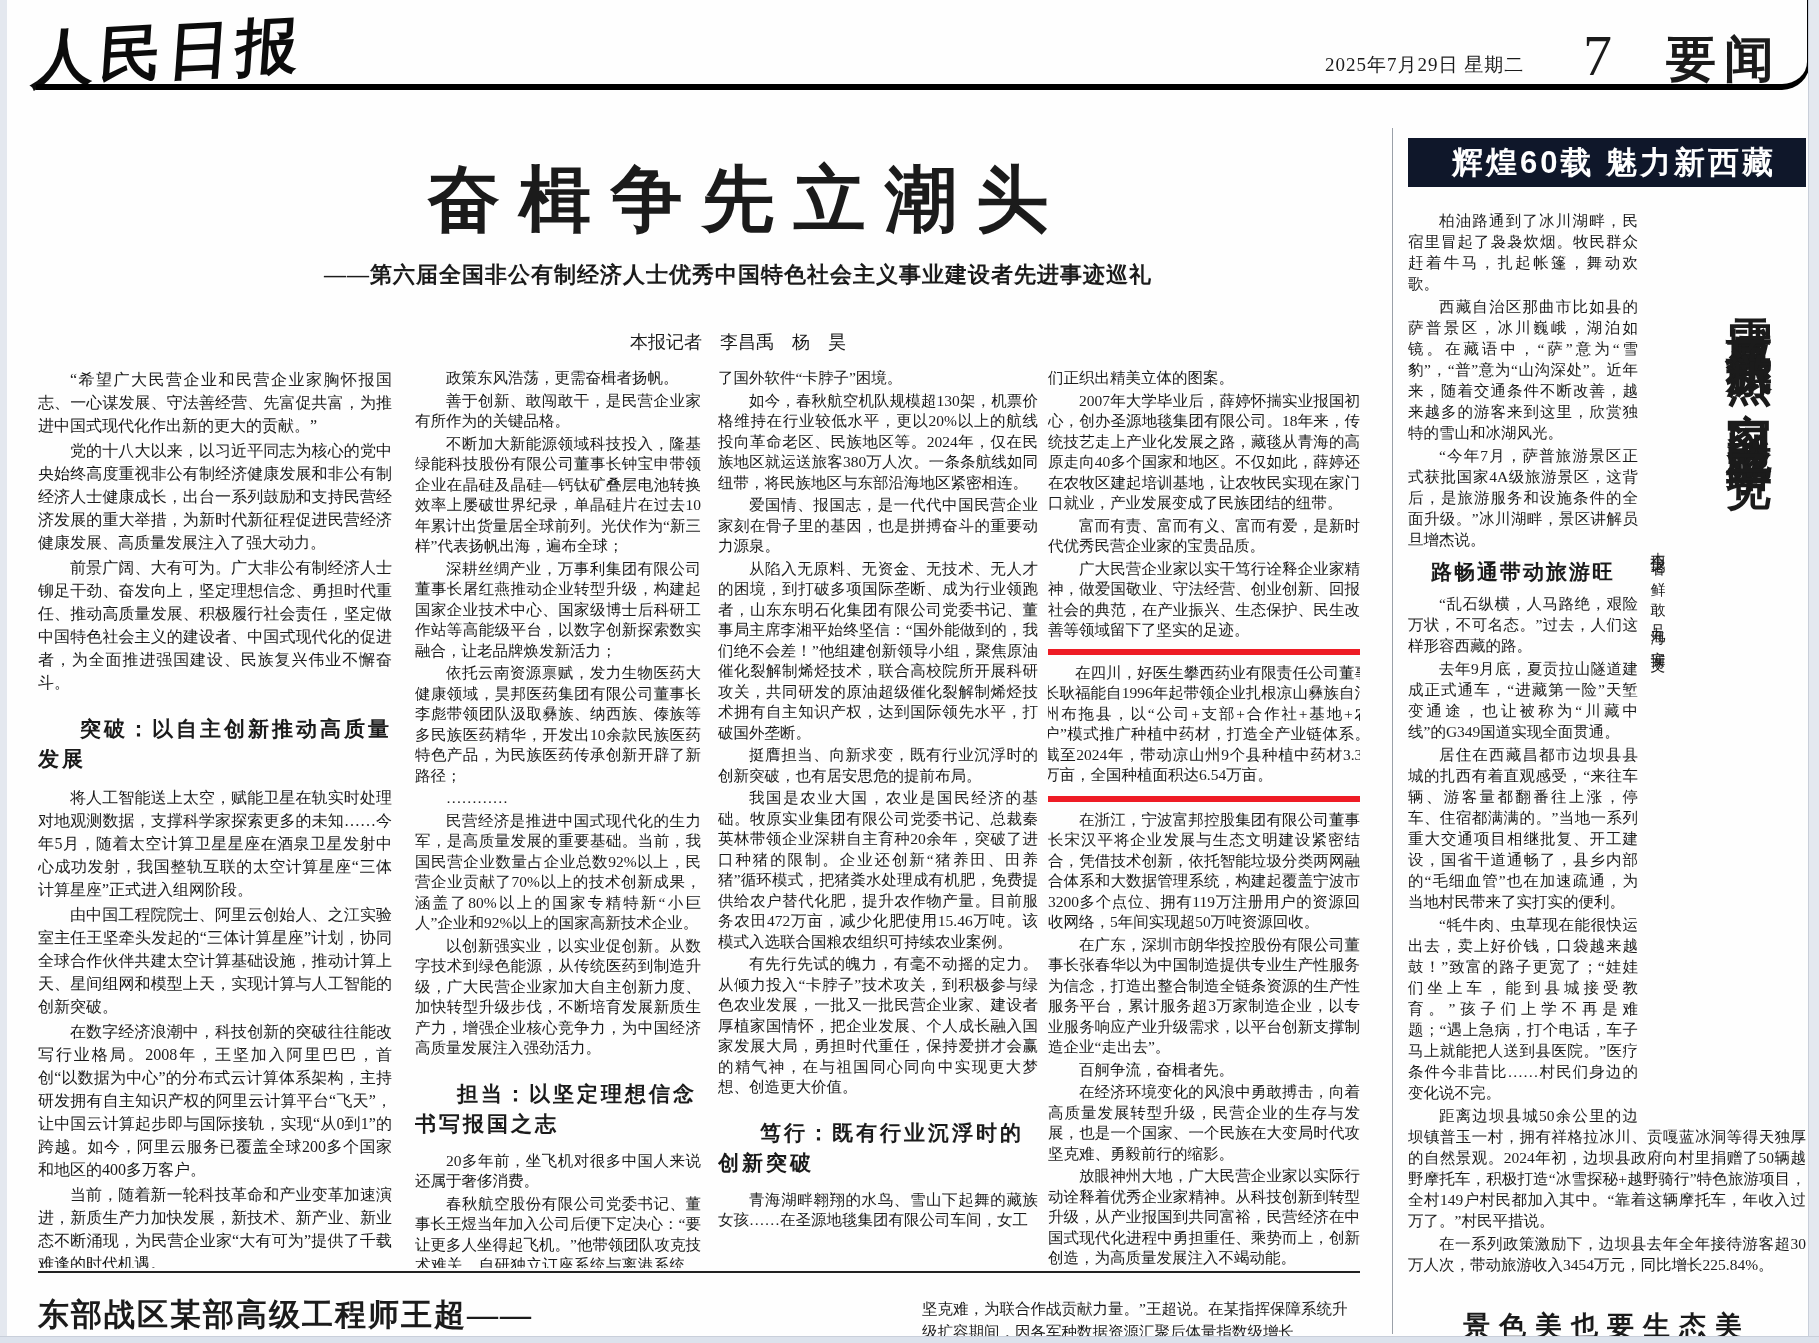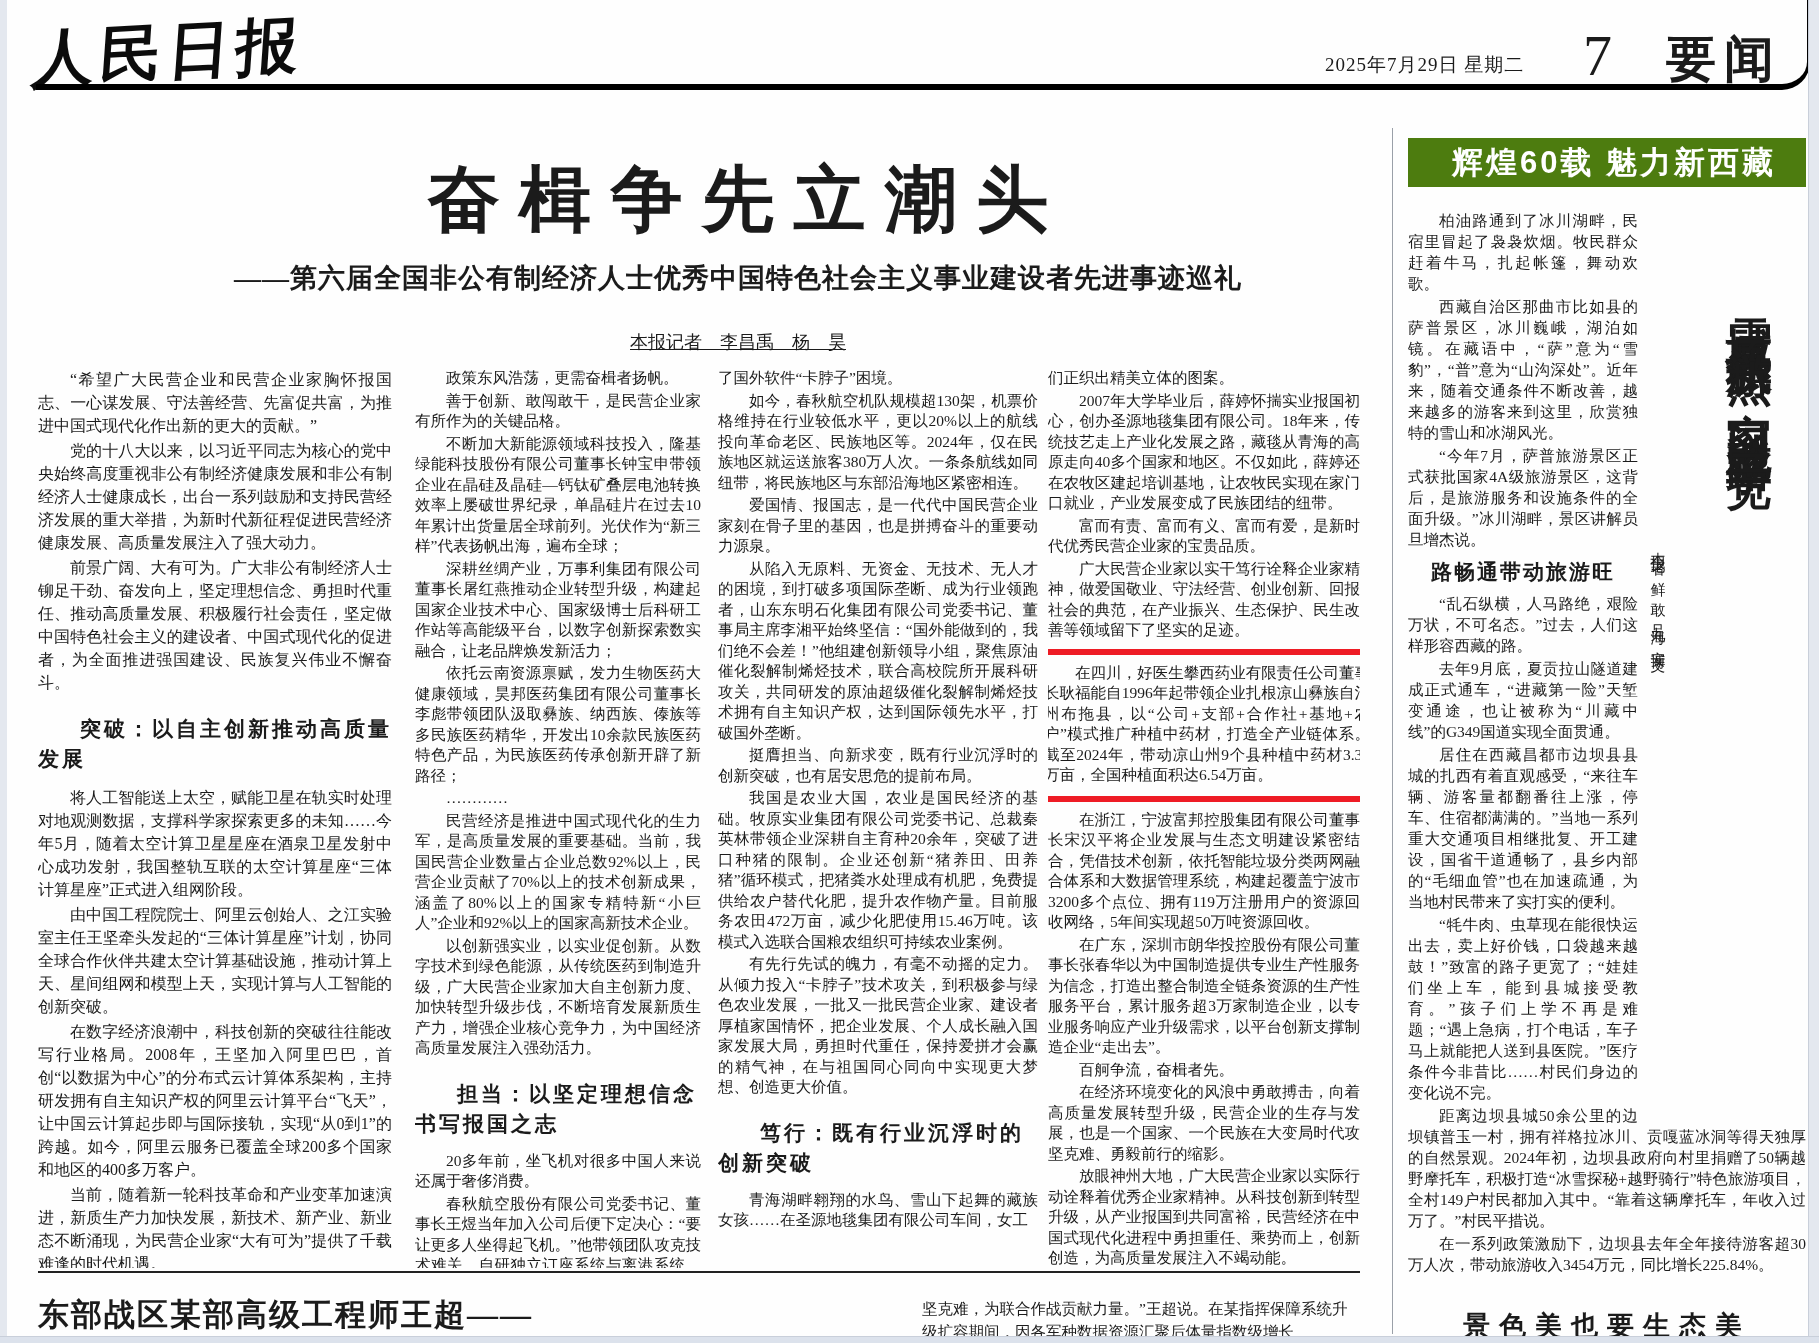--- a/index.html
+++ b/index.html
@@ -19,39 +19,39 @@
   .section-name { position:absolute; left:1666px; top:26px; font-size:50px; font-weight:700; letter-spacing:8px; }
   .head-rule { position:absolute; left:36px; top:84px; width:1740px; height:6px; background:#000; }
   .head-corner { position:absolute; left:1770px; top:0; width:40px; height:90px;
                  border-right:3px solid #000; border-bottom:6px solid #000; border-bottom-right-radius:28px; }
 
   
   .headline { position:absolute; left:38px; top:152px; width:1400px; text-align:center;
               font-family:"Liberation Sans","DejaVu Sans",sans-serif; font-weight:900;
               font-size:72px; letter-spacing:0.27em; text-indent:0.27em; }
   .subtitle { position:absolute; left:38px; top:260px; width:1400px; text-align:center;
-              font-weight:700; font-size:27px; letter-spacing:1px; }
-  .byline   { position:absolute; left:38px; top:330px; width:1400px; text-align:center; font-size:18px;text-decoration:underline; }
+              font-weight:700; font-size:22px; letter-spacing:1px; }
+  .byline   { position:absolute; left:38px; top:330px; width:1400px; text-align:center; font-size:18px; }
 
   .col { position:absolute; top:368px; height:900px; overflow:hidden; text-align:justify; }
   .col p { text-indent:2em; margin-bottom:2px; }
   .col p.no-indent { text-indent:0; }
   .col1 { left:38px;  width:354px; font-size:16px;   line-height:23px; }
   .col2 { left:415px; width:286px; font-size:15.5px; line-height:20.5px; }
   .col3 { left:718px; width:320px; font-size:15.5px; line-height:20.5px; }
   .col4 { left:1048px;width:312px; font-size:15.5px; line-height:20.5px; }
   .col-heading { font-family:"Liberation Sans","DejaVu Sans",sans-serif; font-weight:700;
                  font-size:21px; line-height:30px; letter-spacing:3px; text-indent:2em;
                  margin:20px 0 12px; text-align:left; }
   .boxed { border:6px solid #ee1c25; padding:8px 10px; margin:8px -26px 8px -20px; }
   .boxed p { text-indent:2em; }
 
   
   .divider { position:absolute; left:1392px; top:128px; width:1px; height:1206px; background:#9aa0a8; }
-  .banner { position:absolute; left:1408px; top:138px; width:398px; height:49px; background:#4d7c0f;
+  .banner { position:absolute; left:1408px; top:138px; width:398px; height:49px; background:#0f172a;
             color:#fff; font-family:"Liberation Sans","DejaVu Sans",sans-serif; font-weight:700;
             font-size:31px; line-height:49px; padding-left:44px; letter-spacing:3px; }
   .side-body { position:absolute; left:1408px; top:210px; width:398px; height:1066px;
                overflow:hidden; font-size:15.5px; line-height:21px; text-align:justify; }
   .side-body .spacer { float:right; width:168px; height:897px; }
   .side-body p { text-indent:2em; margin-bottom:2px; }
   .side-heading { font-family:Liberation Serif, serif; font-weight:700;
                   font-size:21px; letter-spacing:2px; text-align:center; margin:12px 0 10px;
                   text-indent:0; }
   .reporters { position:absolute; left:1648px; top:540px; height:570px; writing-mode:vertical-rl;

